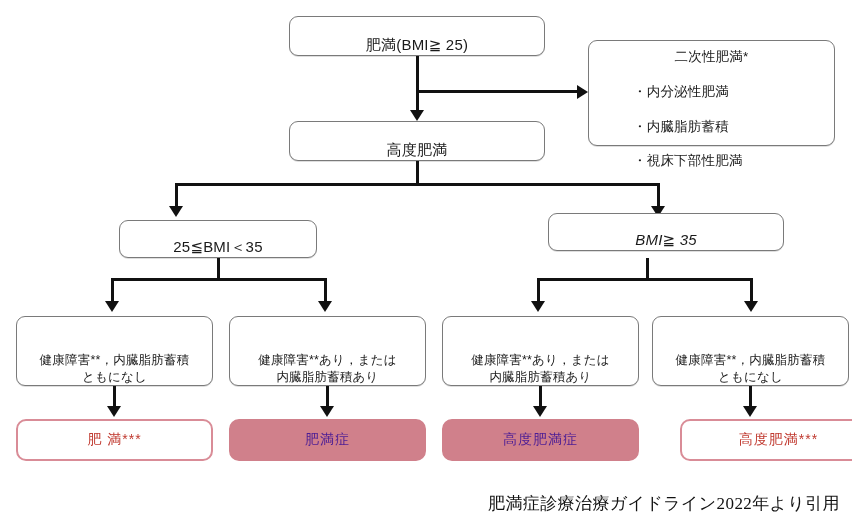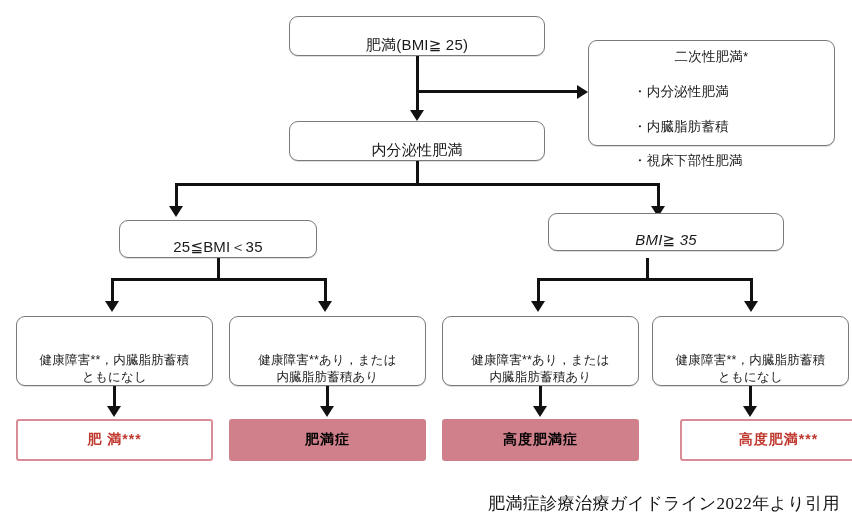--- a/index.html
+++ b/index.html
@@ -57,34 +57,34 @@
   }
 
   
   .result {
     position: absolute;
     box-sizing: border-box;
     display: flex;
     align-items: center;
     justify-content: center;
     text-align: center;
-    border-radius: 3px;
+    border-radius: 10px;
     font-size: 14px;
-    font-weight: bold;
+    font-weight: normal;
     letter-spacing: 1px;
   }
   .result.outline {
     background: #ffffff;
     border: 2.4px solid #d98c97;
     color: #c0392f;
   }
   .result.filled {
     background: #d0808b;
     border: 2.4px solid #d0808b;
-    color: #000000;
+    color: #4c1d95;
   }
 
   
   .vline, .hline {
     position: absolute;
     background: #111111;
   }
   .vline { width: 3px; }
   .hline { height: 3px; }
 
@@ -131,21 +131,21 @@
     <div class="sec-item">・視床下部性肥満</div>
   </div>
 
   <div class="vline" style="left:415.5px; top:56px; width:3px; height:62px;"></div>
   <div class="arrow-down" style="left:409.5px; top:110px;"></div>
 
   <div class="hline" style="left:415.5px; top:90px; width:163px; height:3px;"></div>
   <div class="arrow-right" style="left:577px; top:84.5px;"></div>
 
   <div class="node n-primary" style="left:289px; top:121px; width:256px; height:40px;">
-    <span class="txt">内分泌性肥満</span>
+    <span class="txt">高度肥満</span>
   </div>
 
   <div class="vline" style="left:415.5px; top:161px; width:3px; height:24px;"></div>
   <div class="hline" style="left:175px; top:183px; width:485px; height:3px;"></div>
   <div class="vline" style="left:175px; top:183px; width:3px; height:29px;"></div>
   <div class="arrow-down" style="left:169px; top:206px;"></div>
   <div class="vline" style="left:657px; top:183px; width:3px; height:29px;"></div>
   <div class="arrow-down" style="left:651px; top:206px;"></div>
 
   <div class="node n-bmi" style="left:119px; top:220px; width:198px; height:38px;">

